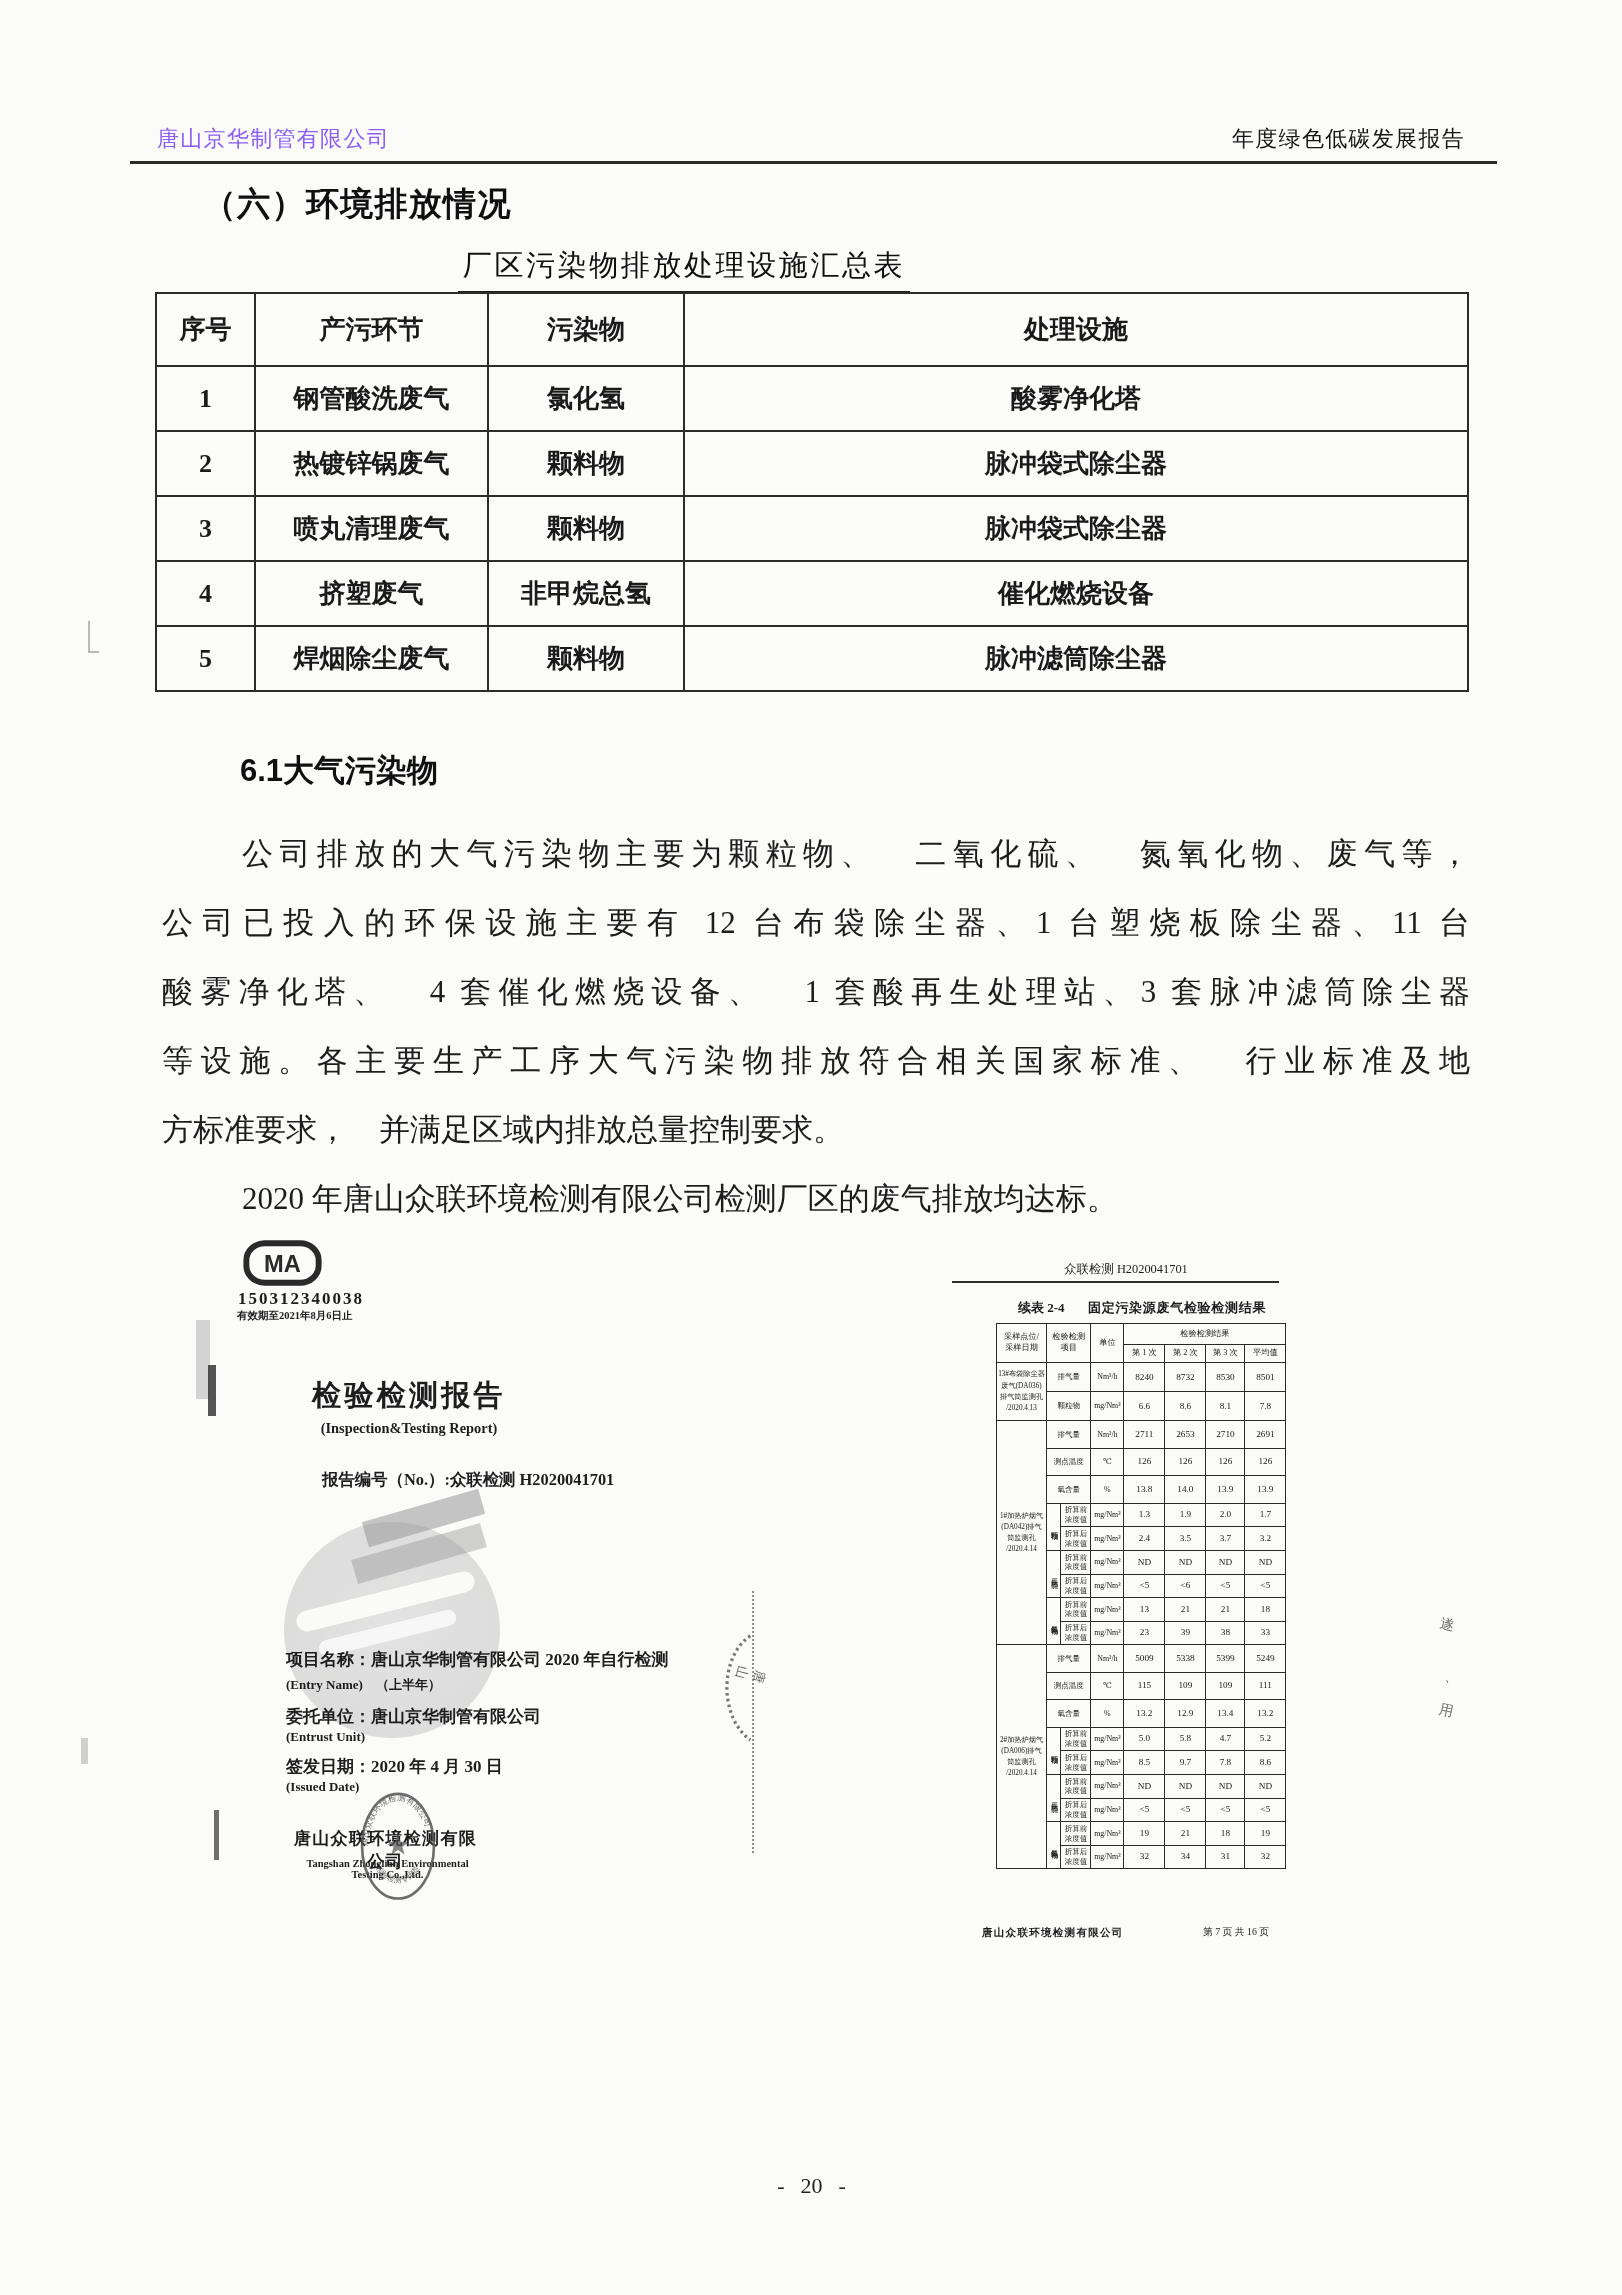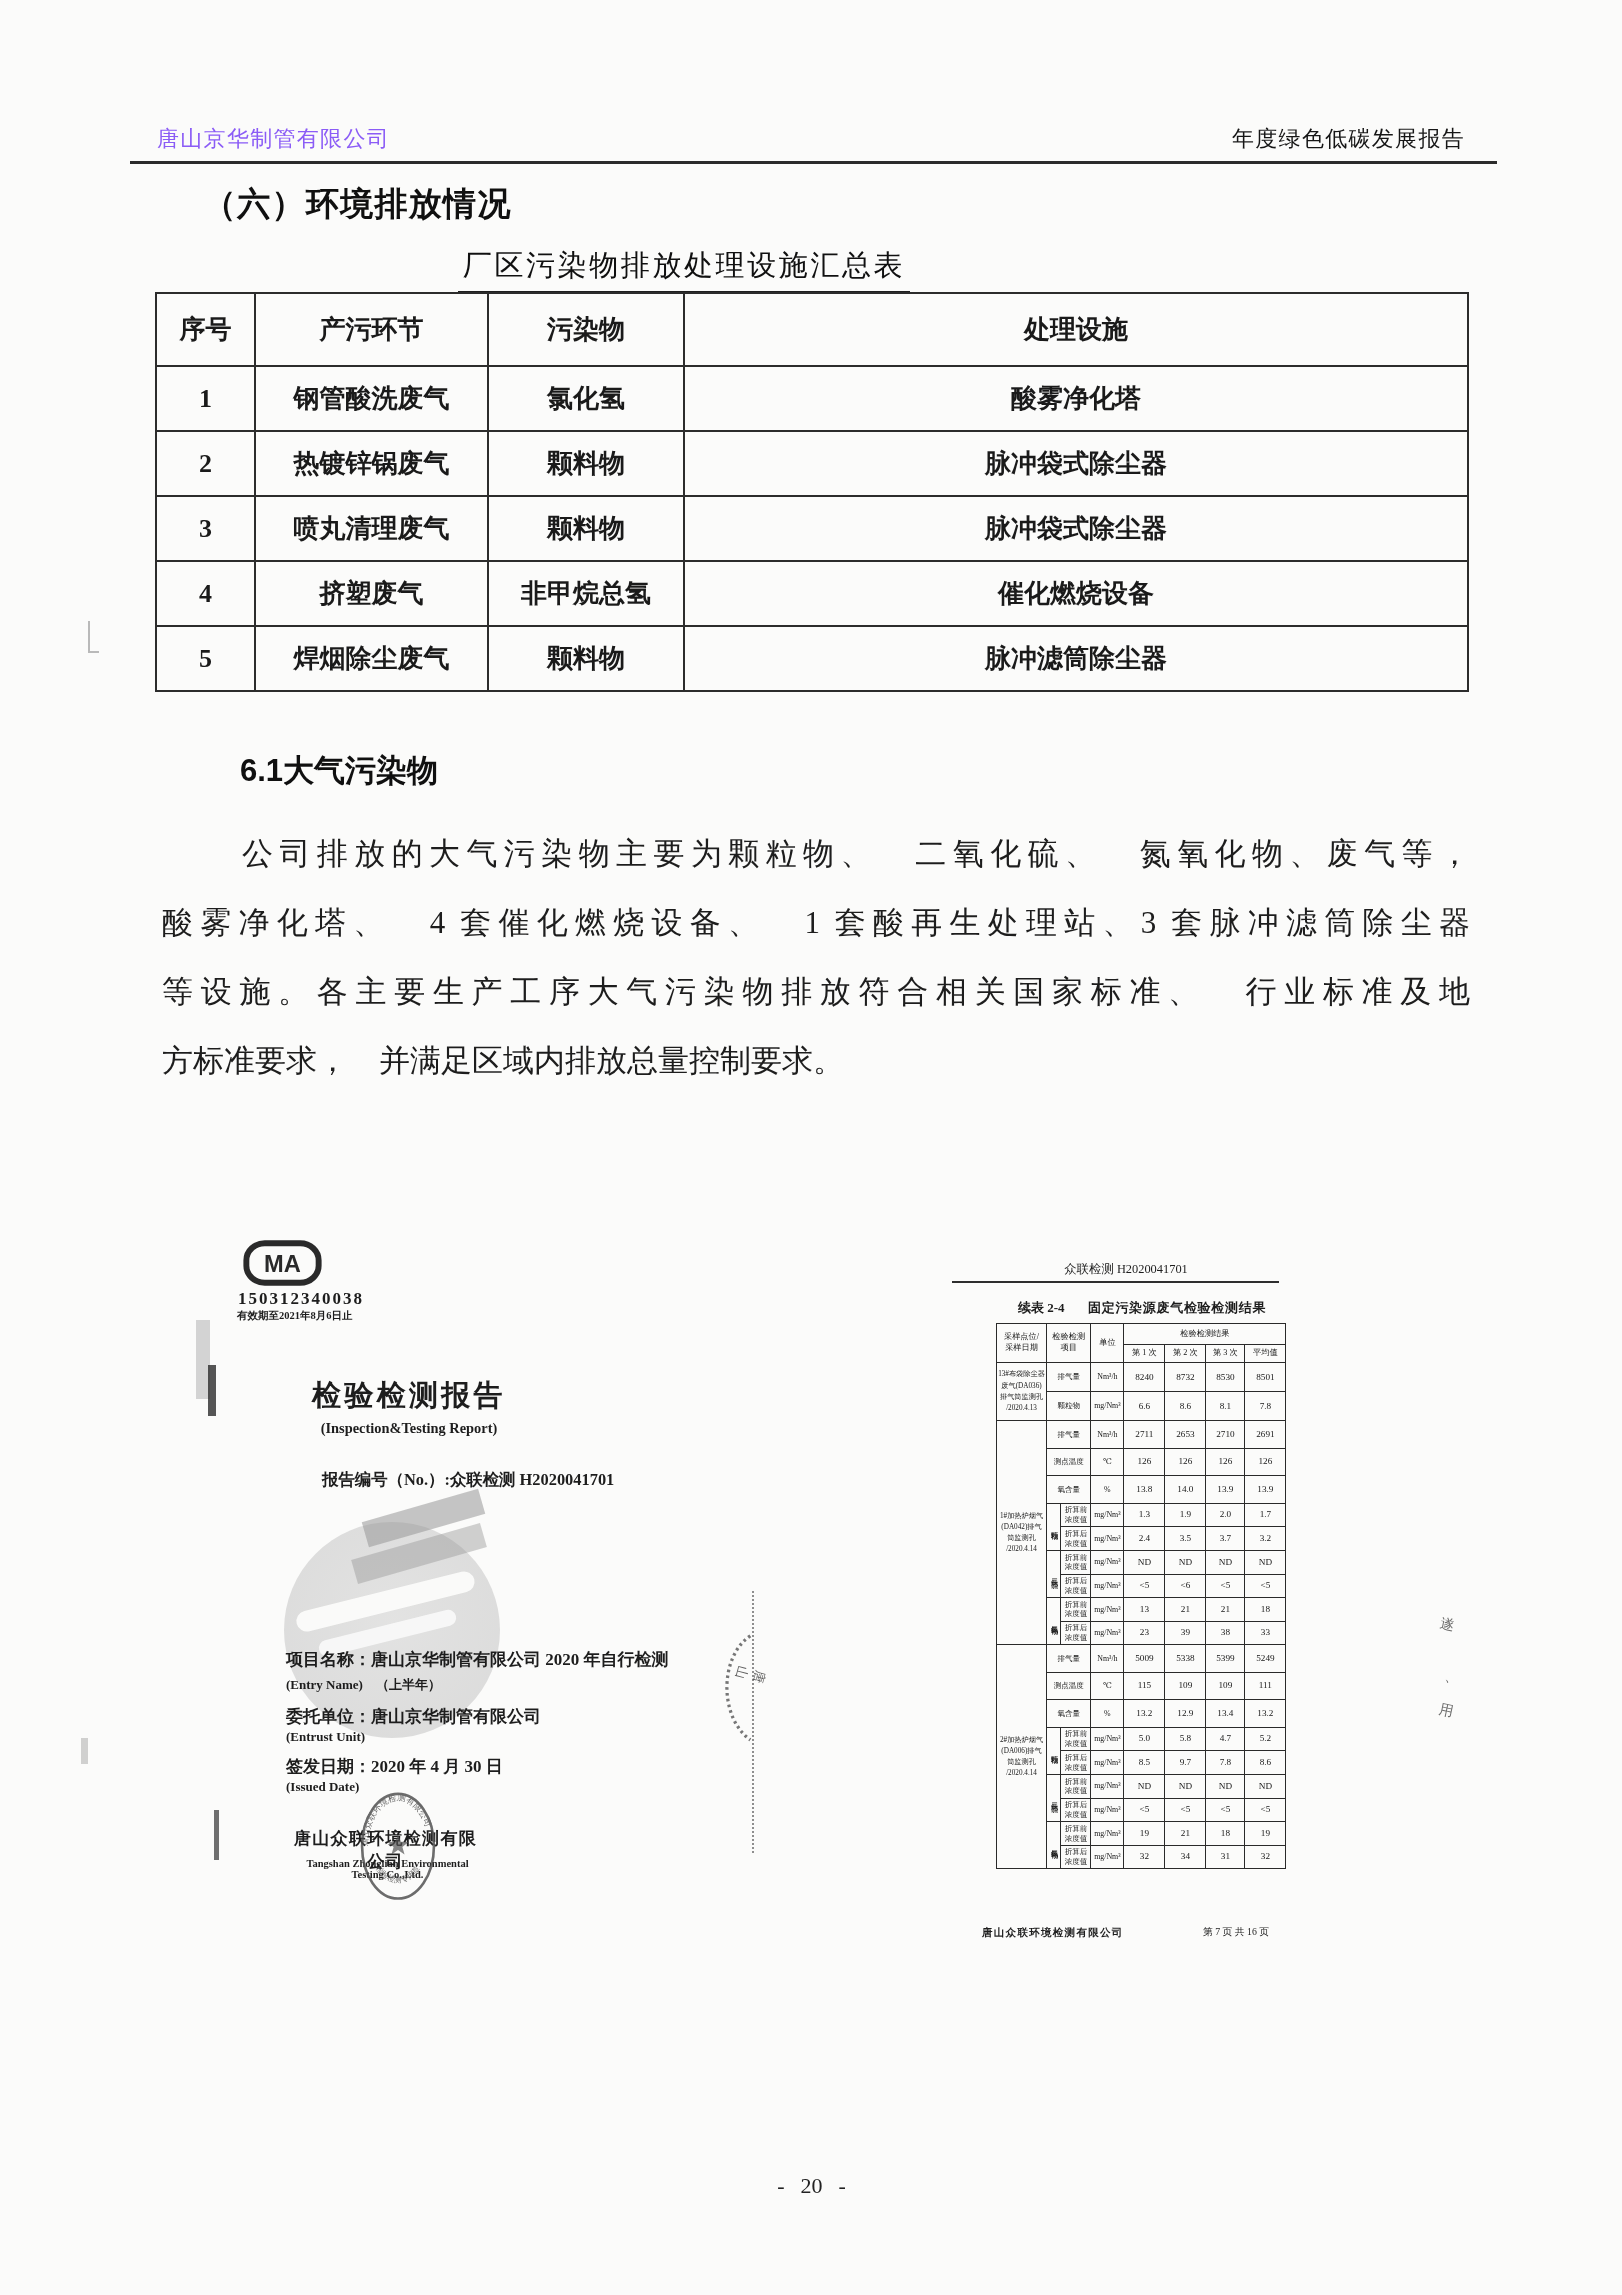--- a/index.html
+++ b/index.html
@@ -152,24 +152,26 @@
           <td>焊烟除尘废气</td>
           <td>颗料物</td>
           <td>脉冲滤筒除尘器</td>
         </tr>
       </tbody>
   </table>
 
   <div class="abs h61">6.1大气污染物</div>
   <div class="abs para" id="para1">
       <div class="pline indent just">公司排放的大气污染物主要为颗粒物、　二氧化硫、　氮氧化物、废气等，</div>
+      <div class="pline just">公司已投入的环保设施主要有 12 台布袋除尘器、1 台塑烧板除尘器、11 台</div>
       <div class="pline just">酸雾净化塔、　4 套催化燃烧设备、　1 套酸再生处理站、3 套脉冲滤筒除尘器</div>
       <div class="pline just">等设施。各主要生产工序大气污染物排放符合相关国家标准、　行业标准及地</div>
       <div class="pline">方标准要求，　并满足区域内排放总量控制要求。</div>
     </div>
+  <div class="abs para2">2020 年唐山众联环境检测有限公司检测厂区的废气排放均达标。</div>
 
   <div class="abs cert">
     <div class="art a1"></div>
     <div class="art a2"></div>
     <div class="art a3"></div>
 
     <svg class="abs" style="left:47px;top:15.7px" width="79" height="46" viewBox="0 0 120 70">
       <rect x="5" y="5" width="110" height="60" rx="28" ry="26" fill="none" stroke="#2a2a2a" stroke-width="9"></rect>
       <text x="60" y="48" text-anchor="middle" font-size="36" font-weight="bold" font-family="Liberation Sans, DejaVu Sans, sans-serif" fill="#2a2a2a">MA</text>
     </svg>

